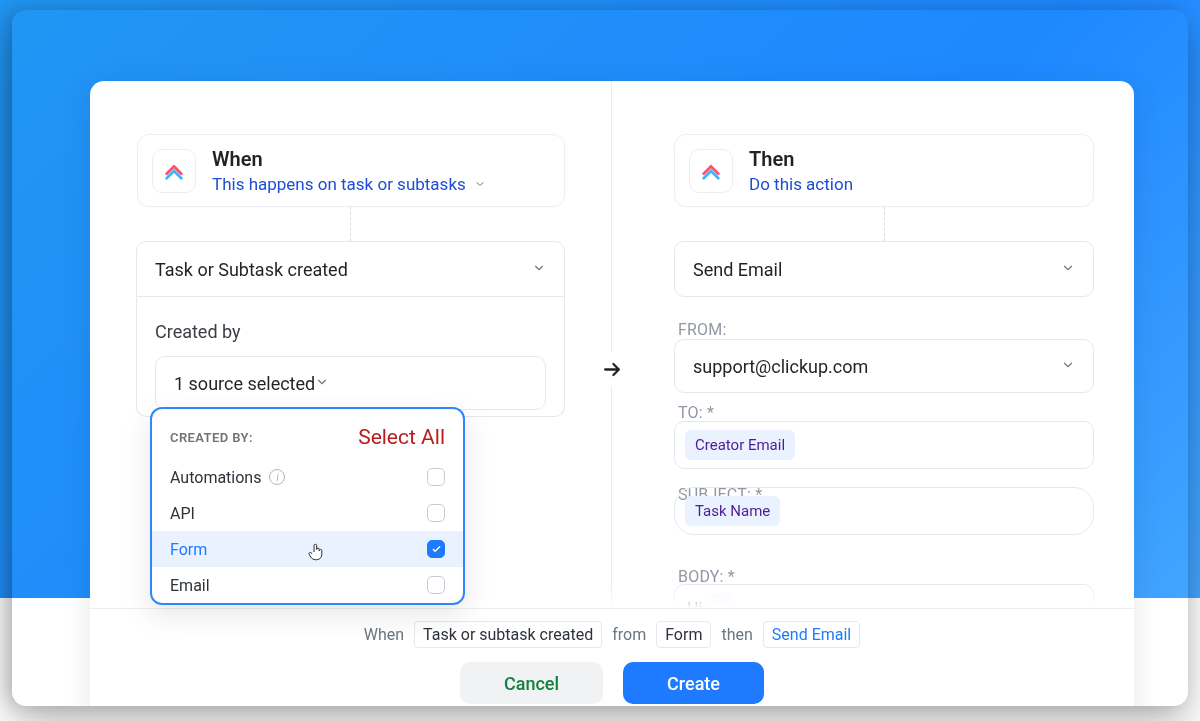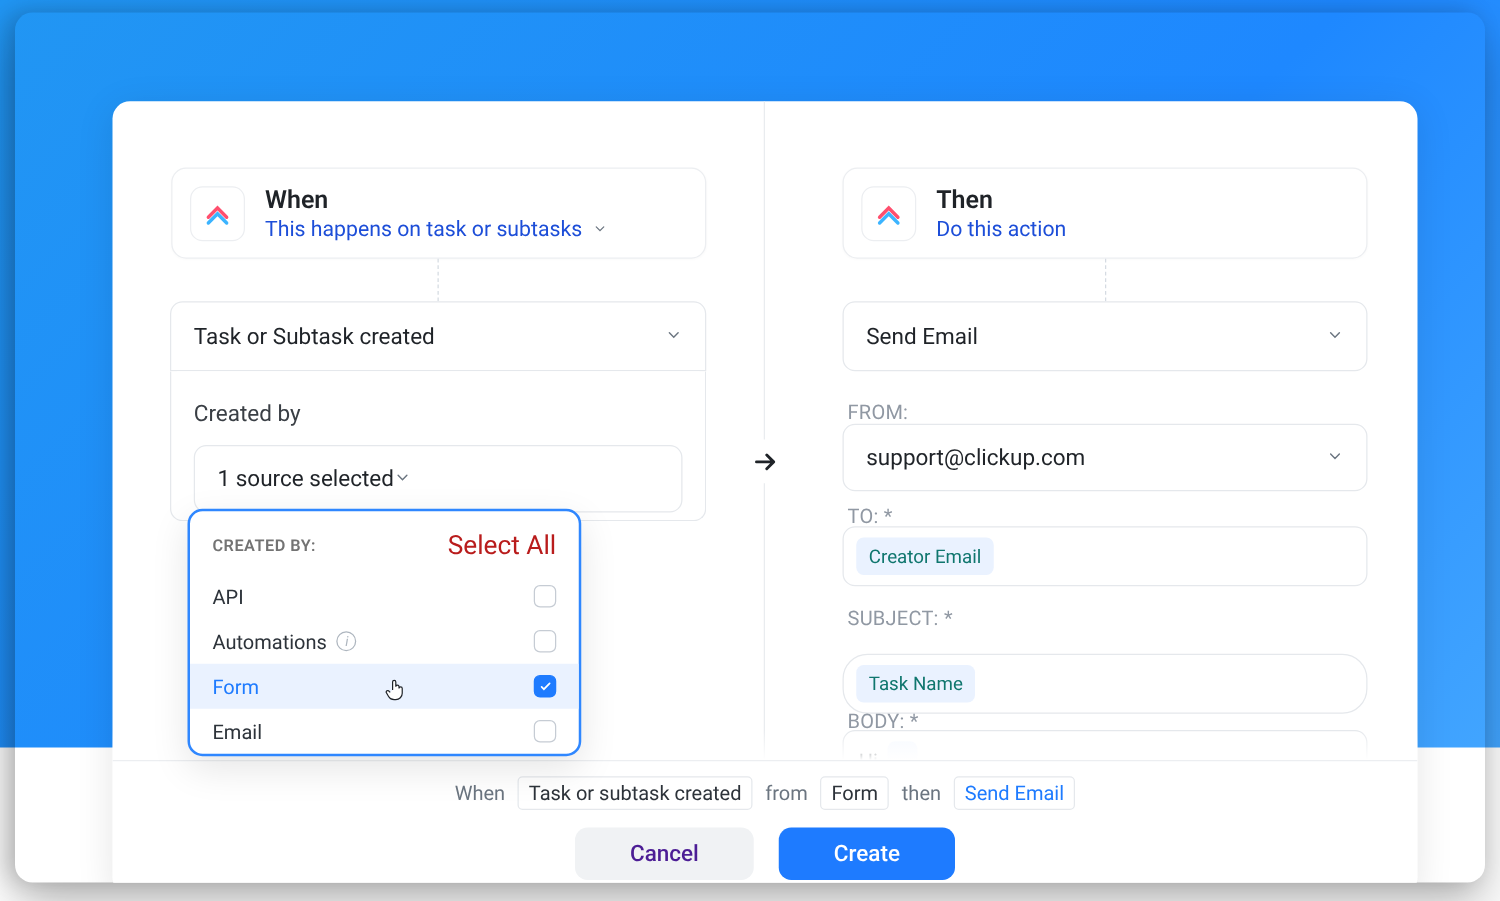--- a/index.html
+++ b/index.html
@@ -103,45 +103,45 @@
   .info-ic { width:16px; height:16px; border-radius:50%; border:1.5px solid #aeb6bf; display:inline-flex; align-items:center; justify-content:center; font-size:11px; color:#aeb6bf; font-style: italic;}
 
   
   .action-sel { left: 62px; top: 160px; width: 420px; }
   .field-label { position:absolute; font-size: 16px; color:#9098a3; letter-spacing:0.2px; }
   .from-label { left: 66px; top: 239px; }
   .from-sel { left: 62px; top: 258px; width: 420px; height: 54px; }
   .to-label { left: 66px; top: 322px; }
   .to-box { position:absolute; left:62px; top: 340px; width: 420px; height: 48px; border:1px solid #e5e8ec; border-radius:10px; display:flex; align-items:center; padding:0 10px; }
   .subj-label { left: 66px; top: 404px; }
-  .subj-box { position:absolute; left:62px; top: 442px; width: 420px; height: 48px; border:1px solid #e5e8ec; border-radius:20px; display:flex; align-items:center; padding:0 10px; }
+  .subj-box { position:absolute; left:62px; top: 406px; width: 420px; height: 48px; border:1px solid #e5e8ec; border-radius:20px; display:flex; align-items:center; padding:0 10px; }
   .body-label { left: 66px; top: 486px; }
   .body-box { position:absolute; left:62px; top: 503px; width: 420px; height: 48px; border:1px solid #e5e8ec; border-radius:10px; display:flex; align-items:center; padding:0 12px; }
   .token {
-    background: #eaf2ff; color: #0f766e; font-size: 15px; padding: 6px 10px; border-radius: 6px;
+    background: #eaf2ff; color: #4c1d95; font-size: 15px; padding: 6px 10px; border-radius: 6px;
     display:inline-block;
   }
   .body-hi { font-size:16px; color:#2d333a; margin-right:8px;}
 
   
   .footer {
     position: absolute; left:0; bottom:0; width:100%; height:108px;
     border-top:1px solid #eceef1; background:#fff;
     display:flex; flex-direction:column; align-items:center; justify-content:center; gap:14px;
   }
   .summary { font-size: 16px; color:#6b7580; display:flex; align-items:center; gap:10px; }
   .sum-word { color:#6b7580; }
   .sum-chip { background:#fff; border:1px solid #e5e8ec; color:#2d333a; padding:3px 8px; border-radius:4px; }
   .sum-chip.blue { color:#1e7bff; }
   .btn-row { display:flex; gap:20px; }
   .btn {
     height: 42px; padding: 0 44px; border-radius: 10px; font-size: 18px; font-weight: 500;
     display:inline-flex; align-items:center; justify-content:center; cursor:pointer; border:none;
   }
-  .btn-cancel { background:#f0f2f4; color:#4c1d95; }
+  .btn-cancel { background:#f0f2f4; color:#15803d; }
   .btn-create { background:#1e7bff; color:#fff; }
 
   .chev { color:#6b7580; }
   .cursor-icon { position:absolute; left: 218px; top: 462px; z-index:6;}
 
   
   .fade {
     position:absolute; left:0; bottom:108px; width:100%; height:24px;
     background: linear-gradient(to bottom, rgba(255,255,255,0), #fff);
     pointer-events:none; z-index:4;
@@ -199,28 +199,28 @@
               </span>
             </div>
           </div>
 
           <div class="drop">
             <div class="drop-hdr">
               <span class="drop-hdr-l">CREATED BY:</span>
               <span class="drop-hdr-r">Select All</span>
             </div>
             <div class="drop-item">
-              <span class="drop-item-l">API</span>
-              <span class="chk"></span>
-            </div>
-            <div class="drop-item">
               <span class="drop-item-l">
                 <span>Automations</span>
                 <span class="info-ic">i</span>
               </span>
+              <span class="chk"></span>
+            </div>
+            <div class="drop-item">
+              <span class="drop-item-l">API</span>
               <span class="chk"></span>
             </div>
             <div class="drop-item sel">
               <span class="drop-item-l">Form</span>
               <span class="chk on">
                 <svg width="11" height="11" viewBox="0 0 24 24">
                     <path d="M5 12l4 4 10-10" fill="none" stroke="#fff" stroke-width="3" stroke-linecap="round"></path>
                   </svg>
               </span>
             </div>

